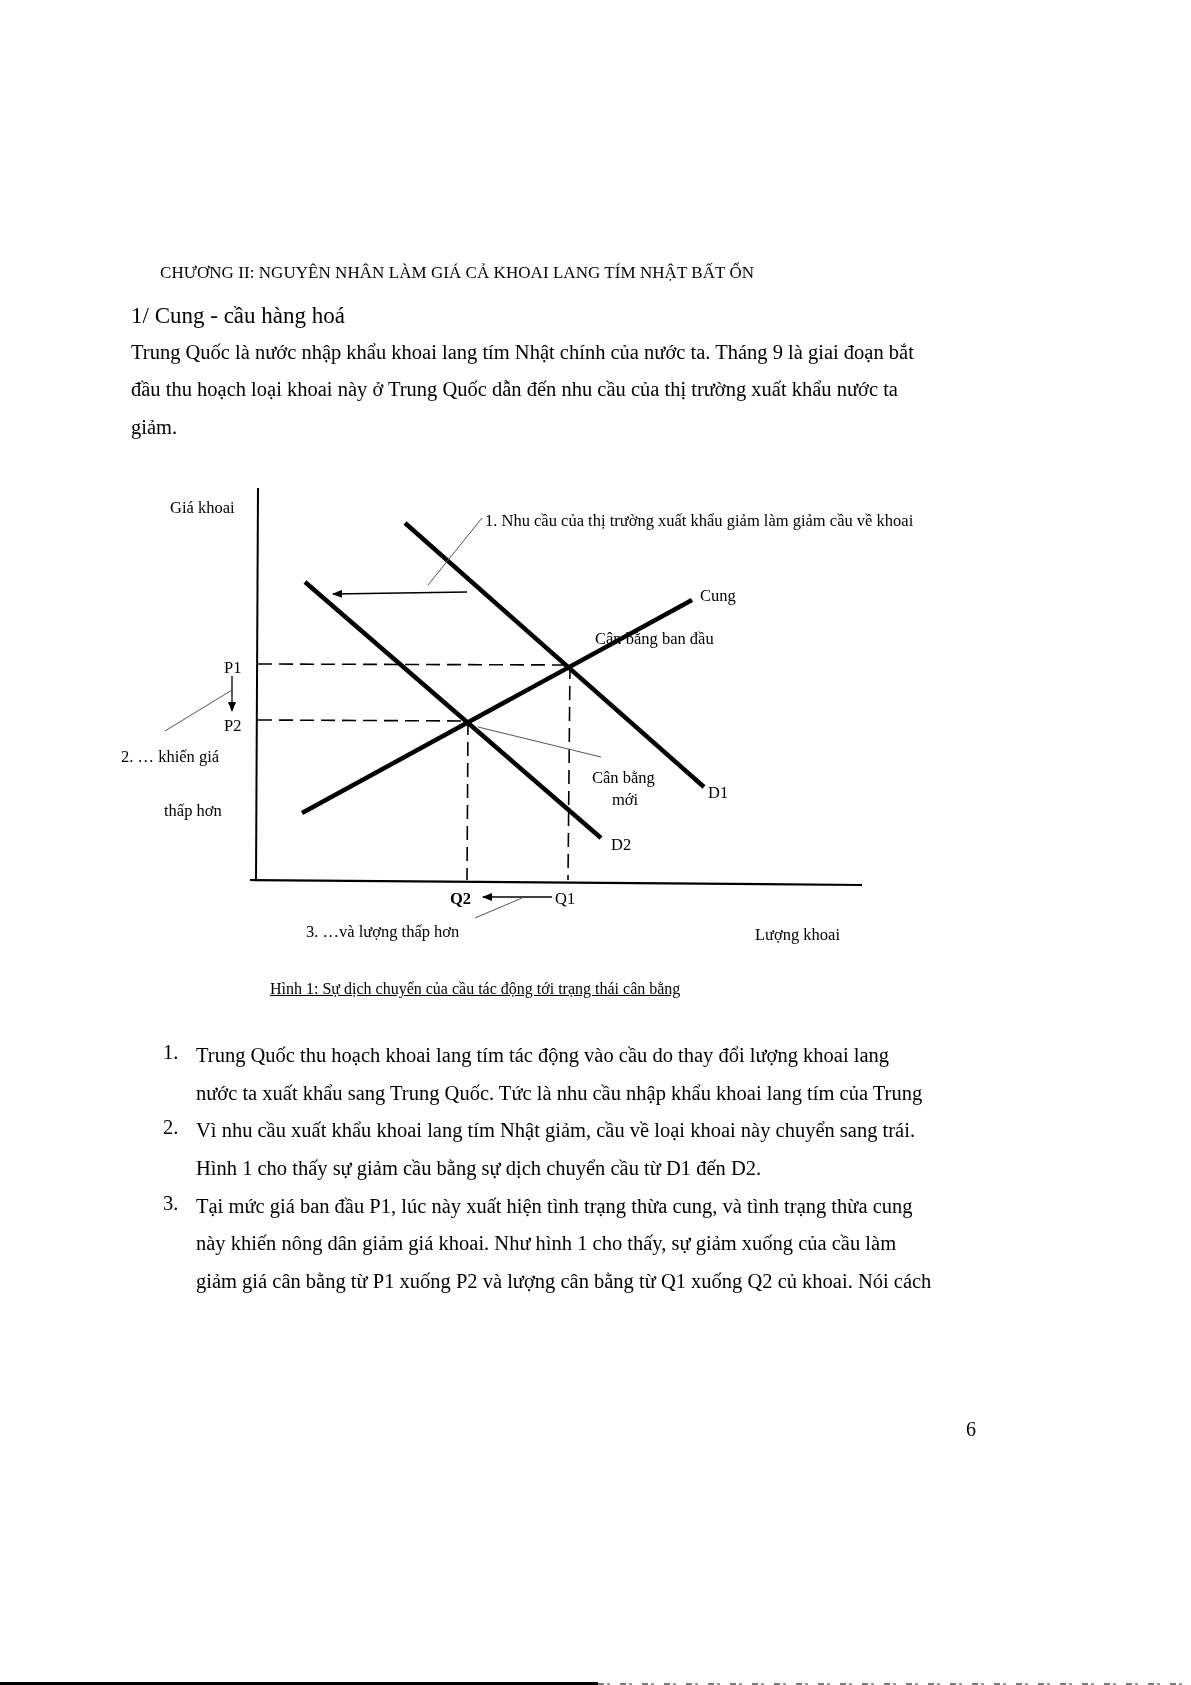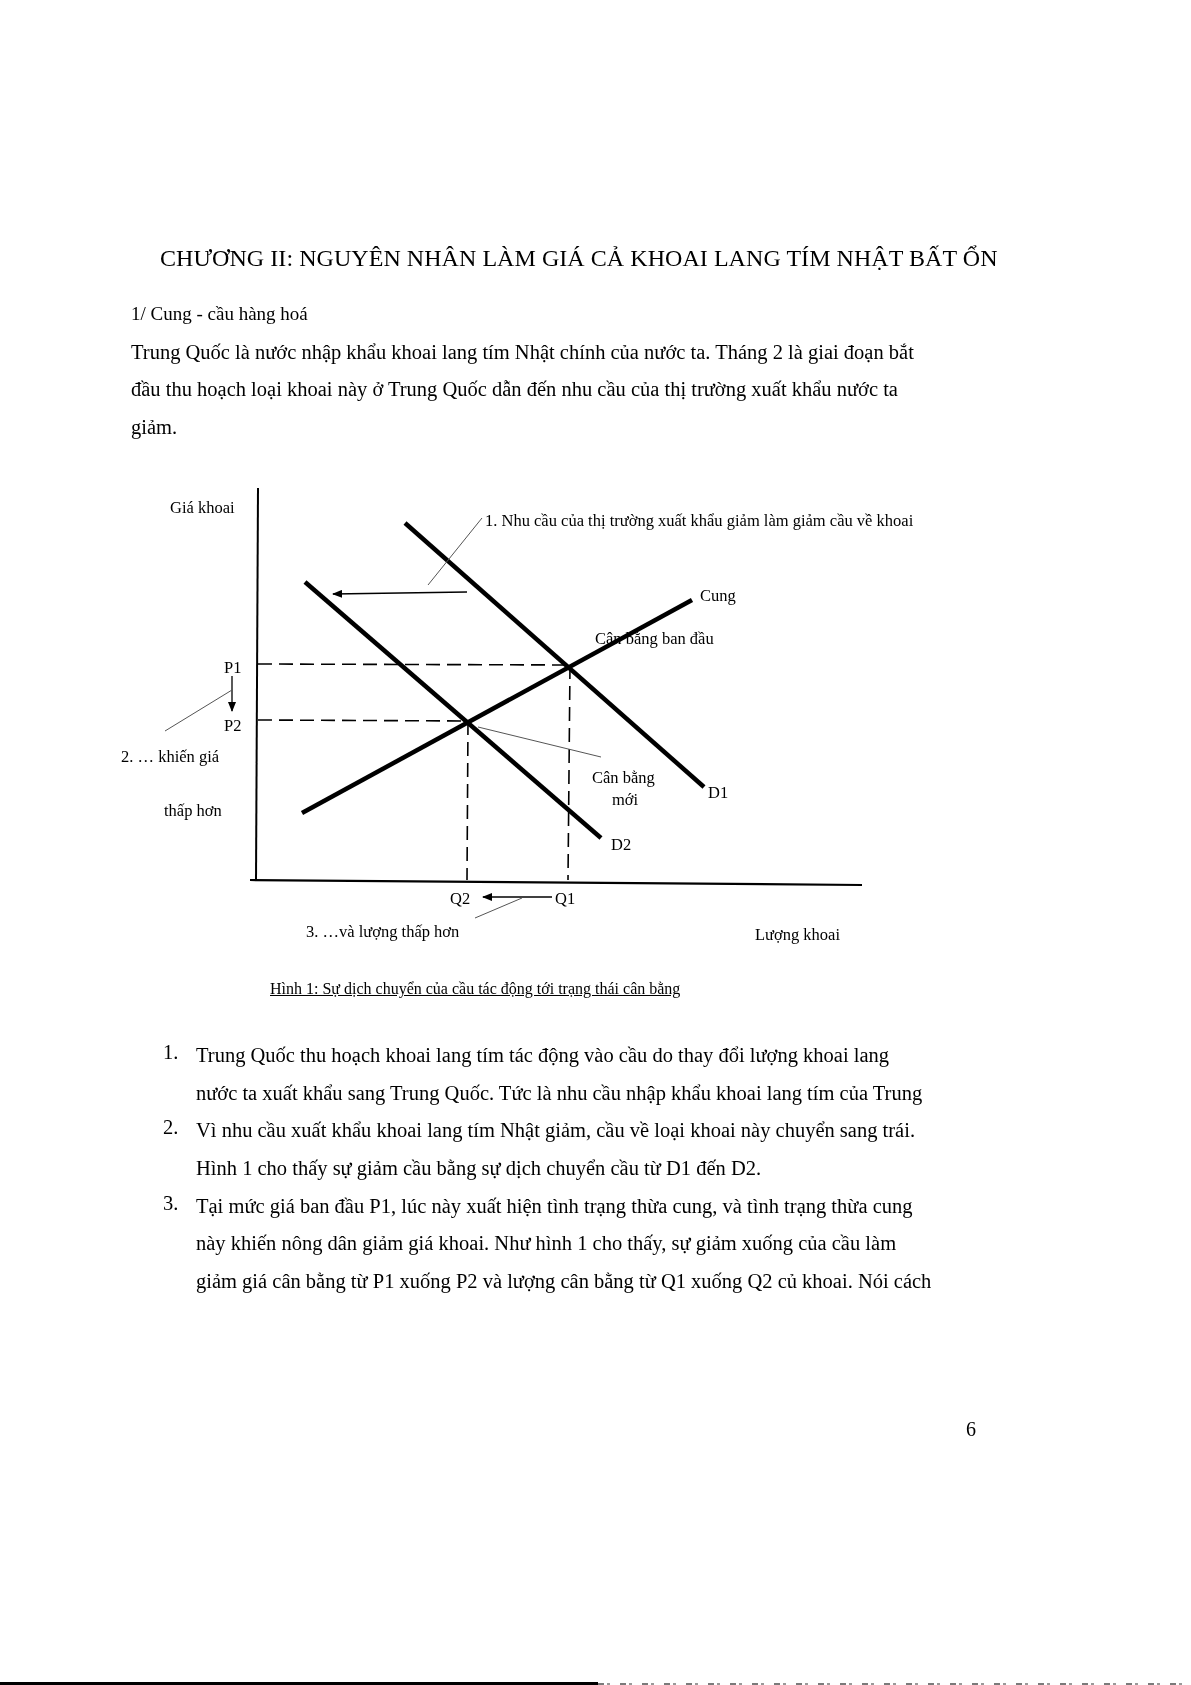--- a/index.html
+++ b/index.html
@@ -1,22 +1,22 @@
 <!DOCTYPE html>
 <html><head>
 <meta charset="utf-8">
 <style>
   html, body { margin: 0; padding: 0; background: #ffffff; }
   body {
     width: 1191px; height: 1685px; position: relative; overflow: hidden;
     font-family: "Liberation Serif", "DejaVu Serif", serif; color: #000;
   }
   .abs { position: absolute; white-space: nowrap; }
-  .title { left: 160px; top: 245px; font-size: 24px; letter-spacing: 0.05px; }
-  .section { left: 131px; top: 303px; font-size: 19px; }
+  .title { left: 160px; top: 263px; font-size: 17px; letter-spacing: 0.05px; }
+  .section { left: 131px; top: 303px; font-size: 23px; }
   .para-line { left: 131px; font-size: 20.5px; }
   .diagram { position: absolute; left: 0; top: 0; width: 991px; height: 1000px; }
   .dlabel { position: absolute; font-size: 16.5px; white-space: nowrap; line-height: 1.2; }
   .caption { left: 270px; top: 980px; font-size: 16px; text-decoration: underline; }
   .list { position: absolute; left: 160px; top: 1041px; width: 900px; margin: 0; padding: 0; list-style: none; }
   .list li { position: relative; padding-left: 36px; font-size: 20.5px; }
   .list .num { position: absolute; left: 3px; top: 0; }
   .list .line { display: block; height: 37.7px; line-height: 28px; white-space: nowrap; }
   .page-num { left: 966px; top: 1418px; font-size: 20px; }
   .bottom-rule { position: absolute; left: 0; top: 1682px; width: 598px; height: 3px; background: #000; }
@@ -24,21 +24,21 @@
     background: repeating-linear-gradient(90deg, #222 0 6px, #fff 6px 9px, #555 9px 12px, #fff 12px 22px); opacity: 0.6; }
 </style>
 </head>
 <body>
 
 <div class="abs title">CHƯƠNG II: NGUYÊN NHÂN LÀM GIÁ CẢ KHOAI LANG TÍM NHẬT BẤT ỔN</div>
 
 <div class="abs section">1/ Cung - cầu hàng hoá</div>
 
 <div>
-  <div class="abs para-line" style="top:341px;">Trung Quốc là nước nhập khẩu khoai lang tím Nhật chính của nước ta. Tháng 2 là giai đoạn bắt</div>
+  <div class="abs para-line" style="top:341px;">Trung Quốc là nước nhập khẩu khoai lang tím Nhật chính của nước ta. Tháng 9 là giai đoạn bắt</div>
   <div class="abs para-line" style="top:378px;">đầu thu hoạch loại khoai này ở Trung Quốc dẫn đến nhu cầu của thị trường xuất khẩu nước ta</div>
   <div class="abs para-line" style="top:416px;">giảm.</div>
 </div>
 
 <div class="diagram">
   <svg width="1191" height="1000" viewBox="0 0 1191 1000" xmlns="http://www.w3.org/2000/svg">
     <defs>
       <marker id="arrowhead" markerWidth="10" markerHeight="8" refX="9" refY="4" orient="auto" markerUnits="userSpaceOnUse">
         <path d="M0,0 L10,4 L0,8 Z" fill="#000"></path>
       </marker>
@@ -75,21 +75,21 @@
   <div class="dlabel" style="left:700px; top:586px;">Cung</div>
   <div class="dlabel" style="left:224px; top:658px;">P1</div>
   <div class="dlabel" style="left:595px; top:629px;">Cân bằng ban đầu</div>
   <div class="dlabel" style="left:224px; top:716px;">P2</div>
   <div class="dlabel" style="left:121px; top:747px;">2. … khiến giá</div>
   <div class="dlabel" style="left:164px; top:769px;margin-top:32px;">thấp hơn</div>
   <div class="dlabel" style="left:592px; top:768px;">Cân bằng</div>
   <div class="dlabel" style="left:612px; top:790px;">mới</div>
   <div class="dlabel" style="left:708px; top:783px;">D1</div>
   <div class="dlabel" style="left:611px; top:835px;">D2</div>
-  <div class="dlabel" style="left:450px; top:889px;">Q2</div>
+  <div class="dlabel" style="left:450px; top:889px;font-weight:bold;">Q2</div>
   <div class="dlabel" style="left:555px; top:889px;">Q1</div>
   <div class="dlabel" style="left:755px; top:897px;margin-top:28px;">Lượng khoai</div>
   <div class="dlabel" style="left:306px; top:922px;">3. …và lượng thấp hơn</div>
 </div>
 
 <div class="abs caption">Hình 1: Sự dịch chuyển của cầu tác động tới trạng thái cân bằng</div>
 
 <ol class="list">
   <li>
     <span class="num">1.</span>

